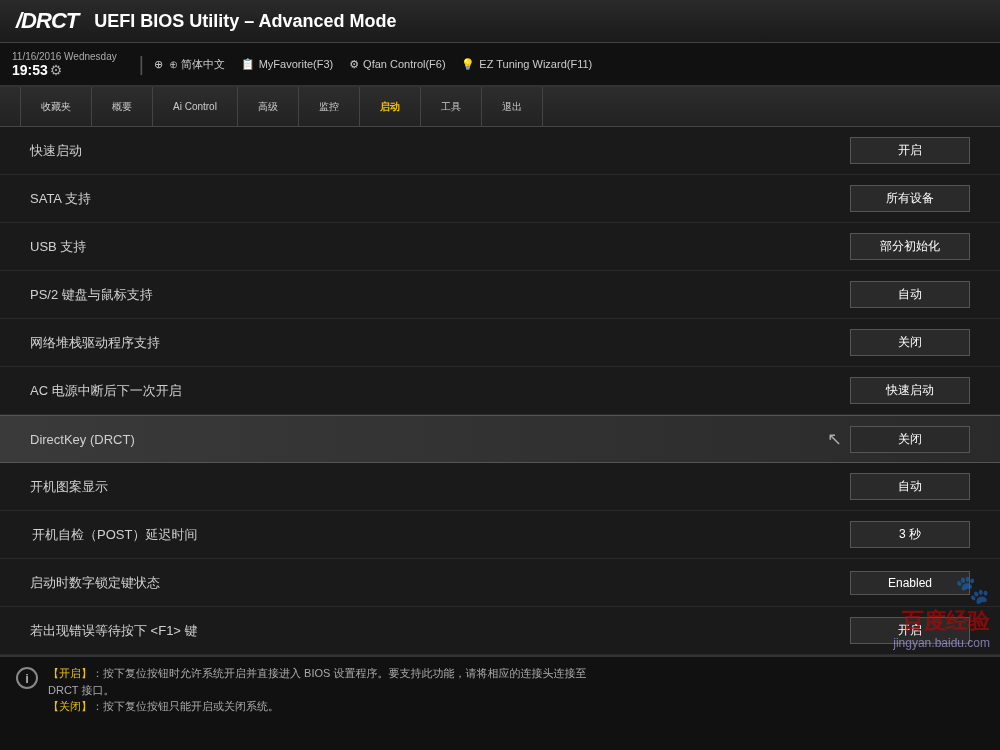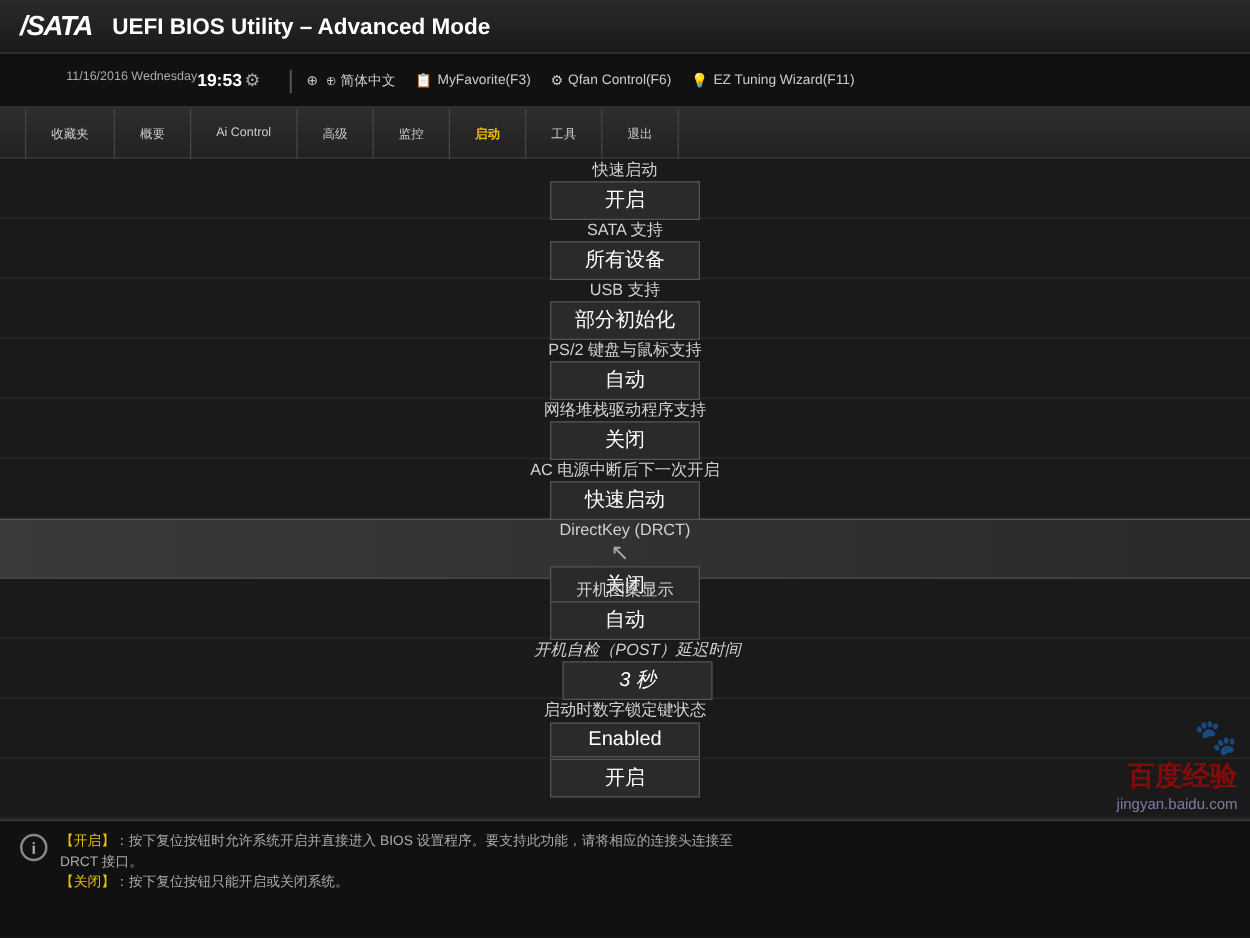--- a/index.html
+++ b/index.html
@@ -41,23 +41,22 @@
       background: #111;
       display: flex;
       align-items: center;
       padding: 4px 12px;
       gap: 0;
       border-bottom: 2px solid #333;
       height: 44px;
     }
     .datetime-block {
       display: flex;
-      flex-direction: row;
+      flex-direction: column;
       margin-right: 12px;
-      margin-left: 41px;
     }
     .date-text {
       color: #aaa;
       font-size: 10px;
     }
     .time-text {
       color: #fff;
       font-size: 14px;
       font-weight: bold;
       line-height: 1;
@@ -111,41 +110,39 @@
       background: #1a1a1a;
       overflow: hidden;
     }
 
     .setting-row {
       display: flex;
       align-items: center;
       padding: 0 30px;
       height: 48px;
       border-bottom: 1px solid #2a2a2a;
-      flex-direction: column;
     }
     .setting-row.highlighted {
       background: linear-gradient(90deg, #3a3a3a 0%, #2a2a2a 100%);
       border-top: 1px solid #555;
       border-bottom: 1px solid #555;
     }
     .setting-row.sub {
-      padding-left: 50px;
-      font-style: italic;
+      padding-left: 32px;
     }
     .setting-label {
       color: #d0d0d0;
       font-size: 13px;
       flex: 1;
     }
     .setting-value {
       background: #2a2a2a;
       border: 1px solid #555;
       color: #fff;
-      font-size: 16px;
+      font-size: 12px;
       padding: 4px 12px;
       min-width: 120px;
       text-align: center;
       cursor: pointer;
     }
 
     
     .info-panel {
       background: #111;
       border-top: 2px solid #333;
@@ -198,21 +195,21 @@
     }
     .watermark-paw {
       color: #c00;
       font-size: 28px;
     }
   </style>
 </head>
 <body>
 
 <div class="header">
-  <div class="asus-logo">/SATA</div>
+  <div class="asus-logo">/DRCT</div>
   <div class="bios-title">UEFI BIOS Utility – Advanced Mode</div>
 </div>
 
 <div class="topbar">
   <div class="datetime-block">
     <span class="date-text">11/16/2016 Wednesday</span>
     <div style="display:flex;align-items:center;">
       <span class="time-text">19:53</span>
       <span class="gear-icon">⚙</span>
     </div>
@@ -294,20 +291,21 @@
     <span class="setting-label">开机自检（POST）延迟时间</span>
     <div class="setting-value">3 秒</div>
   </div>
 
   <div class="setting-row">
     <span class="setting-label">启动时数字锁定键状态</span>
     <div class="setting-value">Enabled</div>
   </div>
 
   <div class="setting-row">
+    <span class="setting-label">若出现错误等待按下 &lt;F1&gt; 键</span>
     <div class="setting-value">开启</div>
   </div>
 
 </div>
 
 <div class="info-panel">
   <div class="info-icon">i</div>
   <div class="info-text">
     <div><span class="highlight">【开启】</span>：按下复位按钮时允许系统开启并直接进入 BIOS 设置程序。要支持此功能，请将相应的连接头连接至</div>
     <div>DRCT 接口。</div>

